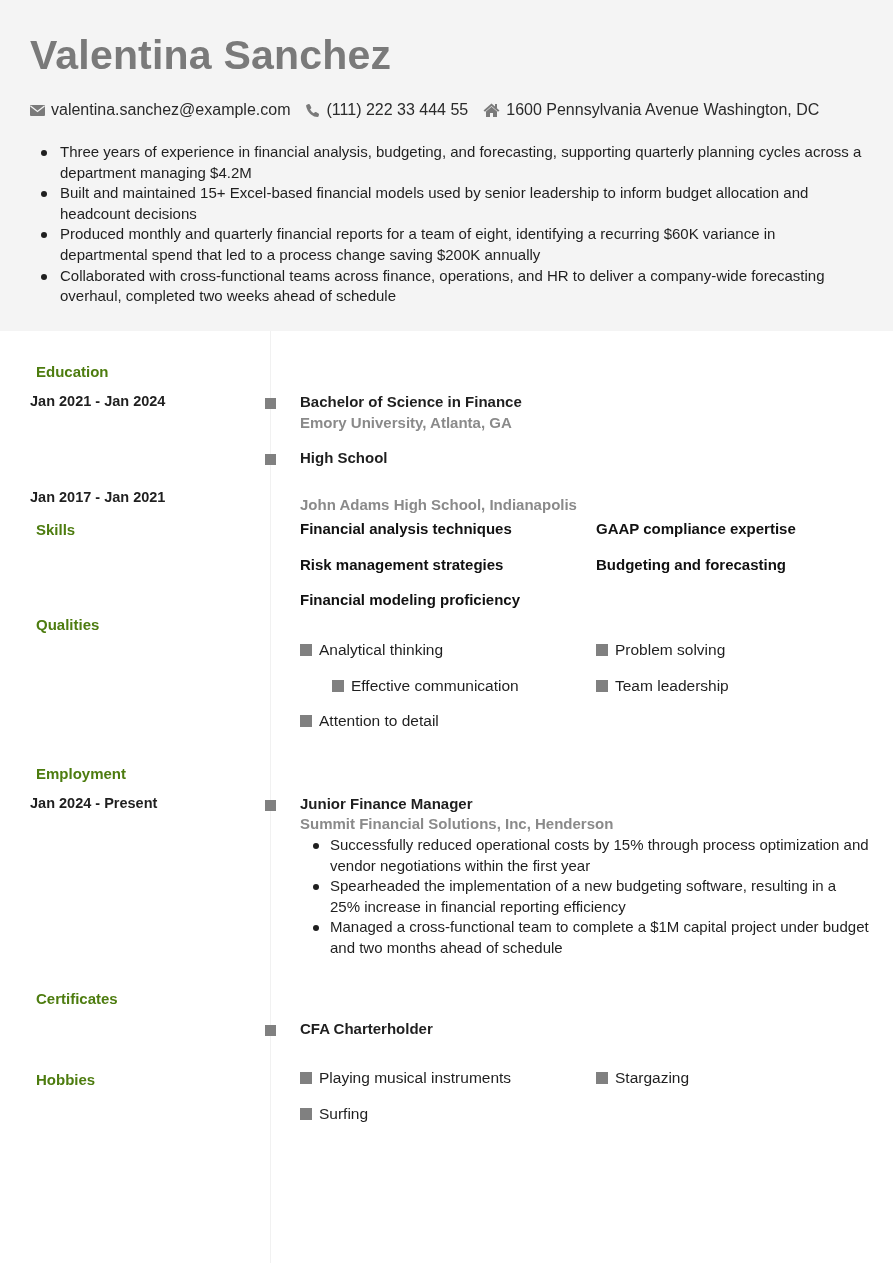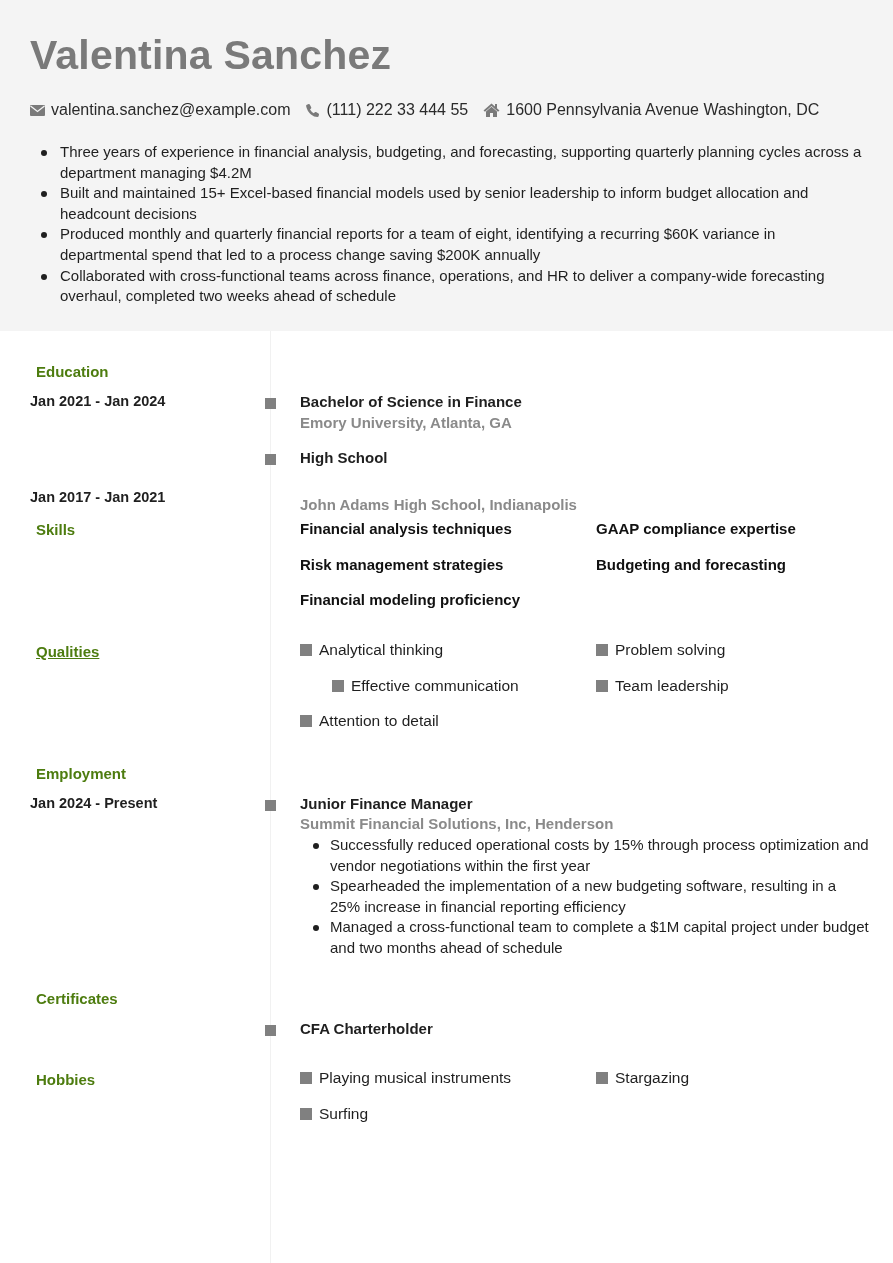--- a/index.html
+++ b/index.html
@@ -80,21 +80,21 @@
 <div class="item-title" style="top:449px;">High School</div>
 <div class="item-sub" style="top:496px;text-align:center;">John Adams High School, Indianapolis</div>
 
 <div class="section-title" style="top:521px;">Skills</div>
 <div class="skill" style="left:300px; top:520px;">Financial analysis techniques</div>
 <div class="skill" style="left:596px; top:520px;">GAAP compliance expertise</div>
 <div class="skill" style="left:300px; top:556px;">Risk management strategies</div>
 <div class="skill" style="left:596px; top:556px;">Budgeting and forecasting</div>
 <div class="skill" style="left:300px; top:591px;">Financial modeling proficiency</div>
 
-<div class="section-title" style="top:643px;text-decoration:underline;">Qualities</div>
+<div class="section-title" style="top:616px;">Qualities</div>
 <div class="sq-item" style="left:300px; top:641px;">
   <span class="sq"></span>
   <span>Analytical thinking</span>
 </div>
 <div class="sq-item" style="left:596px; top:641px;">
   <span class="sq"></span>
   <span>Problem solving</span>
 </div>
 <div class="sq-item" style="left:300px; top:677px;padding-left:32px;">
   <span class="sq"></span>

